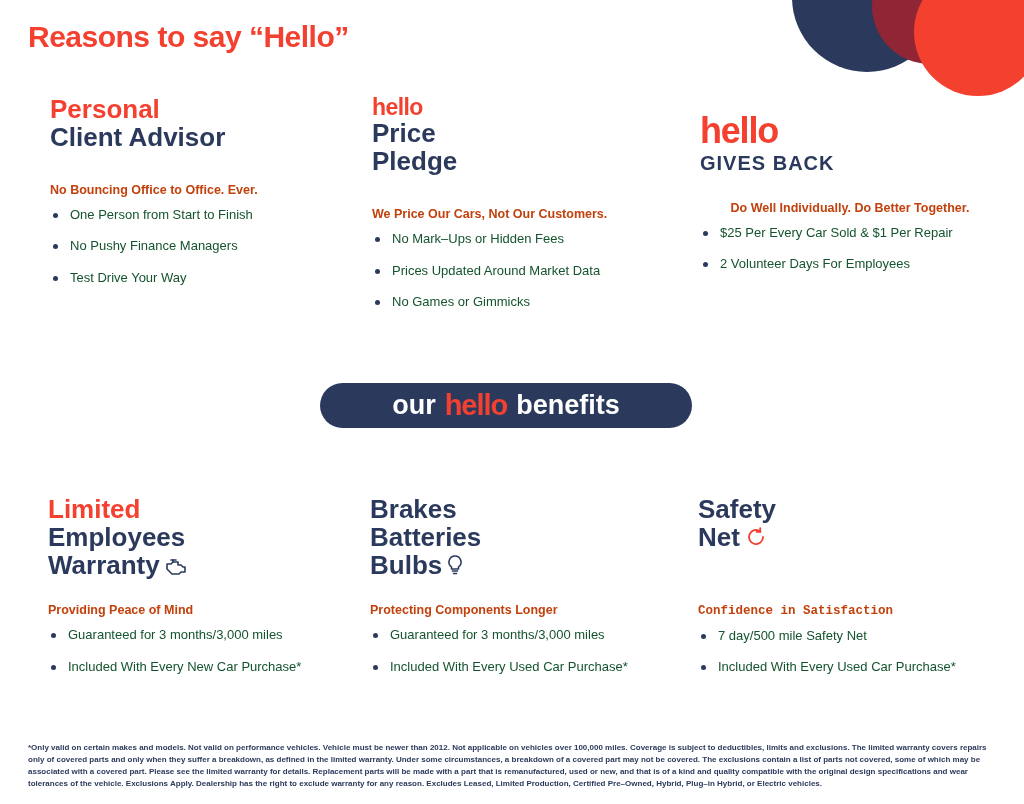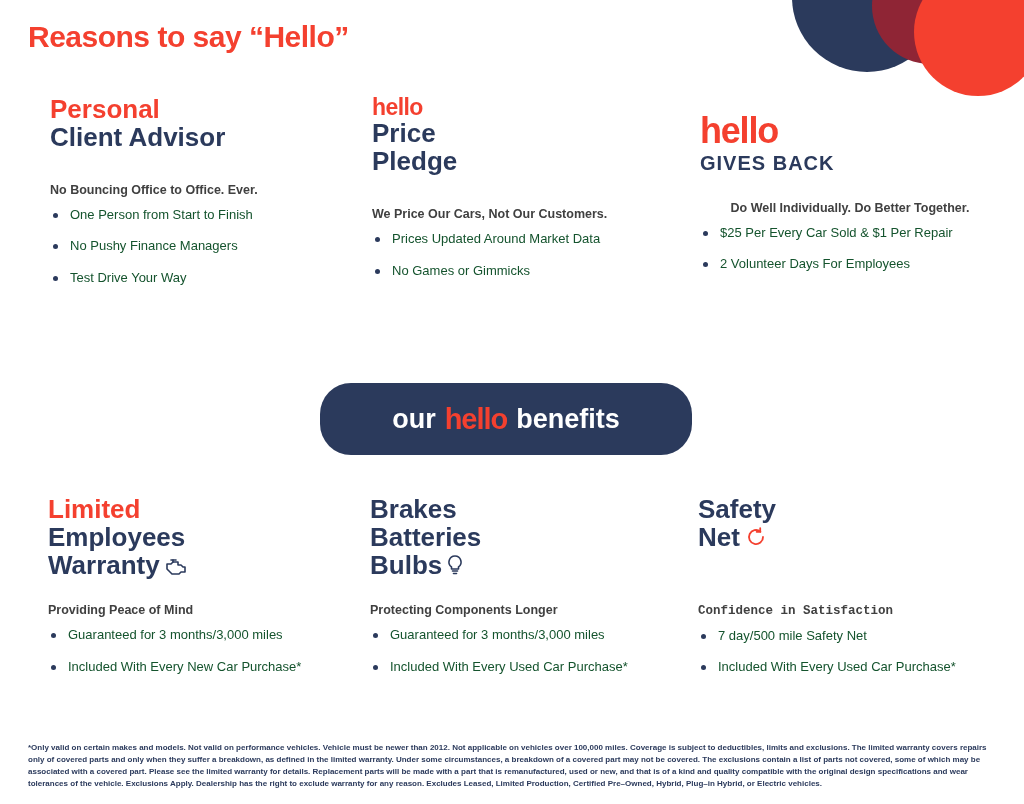--- a/index.html
+++ b/index.html
@@ -122,21 +122,21 @@
     color: #2b3a5c;
     font-weight: bold;
     font-size: 20px;
     letter-spacing: 1px;
     line-height: 1.2;
     display: block;
     margin-top: 2px;
   }
 
   .subtitle {
-    color: #404040;
+    color: #c2410c;
     font-size: 12.5px;
     font-weight: bold;
     margin-top: 32px;
     margin-bottom: 10px;
   }
   .cols.bottom .subtitle { margin-top: 22px; }
 
   ul.bullets {
     list-style: none;
     margin: 0;
@@ -160,21 +160,21 @@
     border-radius: 50%;
     background: #2b3a5c;
   }
 
   
   .pill {
     position: absolute;
     left: 320px;
     top: 383px;
     width: 372px;
-    height: 72px;
+    height: 45px;
     border-radius: 31px;
     background: #2b3a5c;
     color: #ffffff;
     font-size: 27px;
     font-weight: bold;
     display: flex;
     align-items: center;
     justify-content: center;
     gap: 9px;
   }
@@ -232,20 +232,21 @@
     </div>
 
     <div class="col c2">
       <div class="title">
         <span class="hello-word">hello</span>
         <span class="navy">Price</span>
         <span class="navy">Pledge</span>
       </div>
       <div class="subtitle">We Price Our Cars, Not Our Customers.</div>
       <ul class="bullets">
+        <li>No Mark–Ups or Hidden Fees</li>
         <li>Prices Updated Around Market Data</li>
         <li>No Games or Gimmicks</li>
       </ul>
     </div>
 
     <div class="col c3">
       <div class="title" style="margin-top:18px;">
         <span class="hello-big">hello</span>
         <span class="gives-back">GIVES BACK</span>
       </div>

